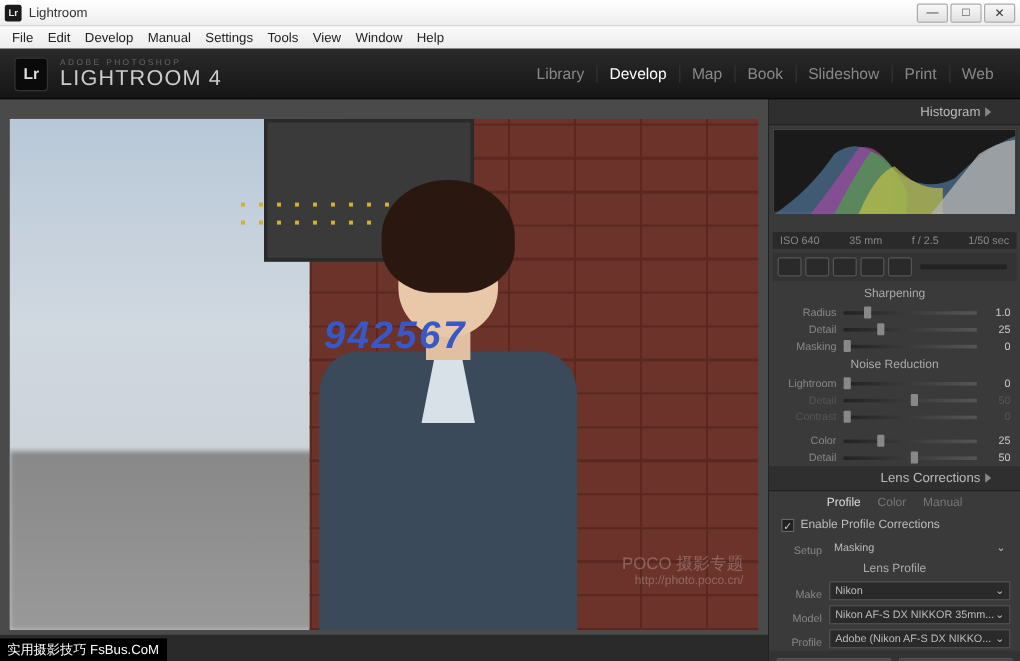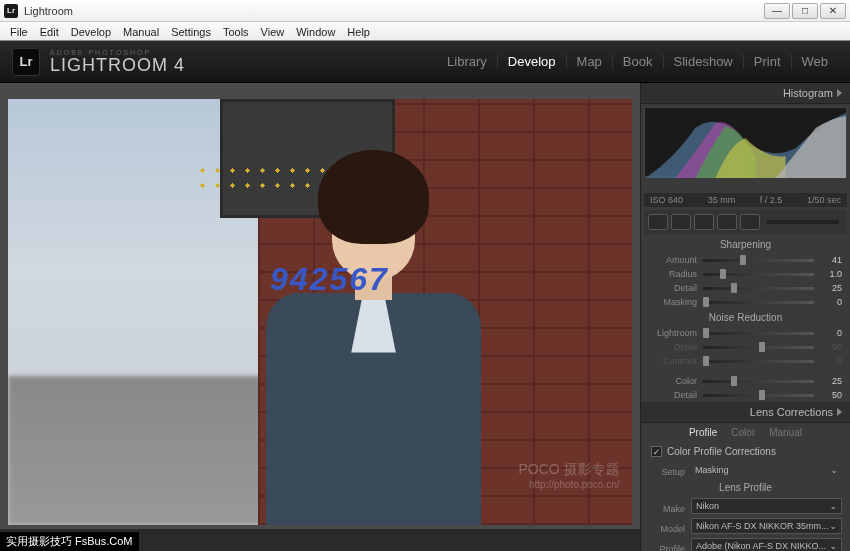--- a/index.html
+++ b/index.html
@@ -36,21 +36,21 @@
 .shirt{position:absolute;left:32%;top:36%;width:34%;height:18%;background:#d8e0e8;clip-path:polygon(40% 0,60% 0,75% 100%,25% 100%)}
 .suit{position:absolute;left:8%;top:38%;width:82%;height:62%;background:#3a4a5a;border-radius:15% 15% 0 0}
 .overlay-num{position:absolute;left:42%;top:38%;color:#3858c8;font-size:32px;font-weight:bold;font-style:italic;letter-spacing:2px}
 .watermark{position:absolute;right:2%;bottom:8%;color:rgba(255,255,255,.25);font-size:14px;text-align:right;line-height:1.3}
 .toolbar-bottom{height:22px;background:#2a2a2a;display:flex;align-items:center;padding:0 8px;gap:6px}
 .tool-btn{width:18px;height:14px;background:#3a3a3a;border:1px solid #555;cursor:pointer}
 .rightpanel{width:210px;background:#3a3a3a;overflow-y:auto;font-size:10px;color:#999;border-left:1px solid #222}
 .rightpanel::-webkit-scrollbar{width:10px}
 .rightpanel::-webkit-scrollbar-track{background:#2a2a2a}
 .rightpanel::-webkit-scrollbar-thumb{background:#555}
-.panel-header{background:#2f2f2f;padding:4px 8px;text-align:right;font-size:11px;color:#bbb;border-bottom:1px solid #222;display:flex;justify-content:flex-end;align-items:center;gap:4px}
+.panel-header{background:#2f2f2f;padding:4px 24px;text-align:right;font-size:11px;color:#bbb;border-bottom:1px solid #222;display:flex;justify-content:flex-end;align-items:center;gap:4px}
 .triangle{width:0;height:0;border-top:4px solid transparent;border-bottom:4px solid transparent;border-left:5px solid #888}
 .histogram{height:70px;background:#1a1a1a;margin:3px;position:relative;border:1px solid #444}
 .histo-curve{position:absolute;inset:0}
 .histo-info{display:flex;justify-content:space-between;padding:2px 6px;font-size:9px;color:#888;background:#2a2a2a;margin:16px 3px 3px}
 .tool-row{display:flex;gap:3px;padding:4px;background:#333;margin:2px 3px;align-items:center}
 .tool-icon{width:20px;height:16px;background:#2a2a2a;border:1px solid #555;border-radius:2px;cursor:pointer}
 .mini-slider{flex:1;height:4px;background:#222;margin:0 4px;position:relative}
 .section-title{text-align:center;padding:3px;font-size:10px;color:#aaa}
 .slider-row{display:flex;align-items:center;padding:2px 8px;gap:6px}
 .slider-row .lbl{width:48px;text-align:right;font-size:9px;color:#888}
@@ -167,27 +167,20 @@
         <div class="tool-icon"></div>
         <div class="tool-icon"></div>
         <div class="tool-icon"></div>
         <div class="tool-icon"></div>
         <div class="mini-slider"></div>
       </div>
 
       <div class="section-title">Sharpening</div>
       <div id="sharp-rows">
           <div class="slider-row ">
-    <div class="lbl">Amount</div>
-    <div class="track">
-              <div class="thumb" style="left:33%"></div>
-            </div>
-    <div class="val">41</div>
-  </div>
-          <div class="slider-row ">
     <div class="lbl">Radius</div>
     <div class="track">
               <div class="thumb" style="left:15%"></div>
             </div>
     <div class="val">1.0</div>
   </div>
           <div class="slider-row ">
     <div class="lbl">Detail</div>
     <div class="track">
               <div class="thumb" style="left:25%"></div>
@@ -247,21 +240,21 @@
           <span>Lens Corrections</span>
           <span class="triangle"></span>
         </div>
       <div class="lens-tabs">
         <span class="active">Profile</span>
         <span>Color</span>
         <span>Manual</span>
       </div>
       <div class="checkbox-row">
         <div class="chk">✓</div>
-        <span>Color Profile Corrections</span>
+        <span>Enable Profile Corrections</span>
       </div>
       <div class="field-row">
           <div class="lbl">Setup</div>
           <div class="sel-plain">
             <span>Masking</span>
             <span>⌄</span>
           </div>
         </div>
       <div class="section-title">Lens Profile</div>
       <div class="field-row">

